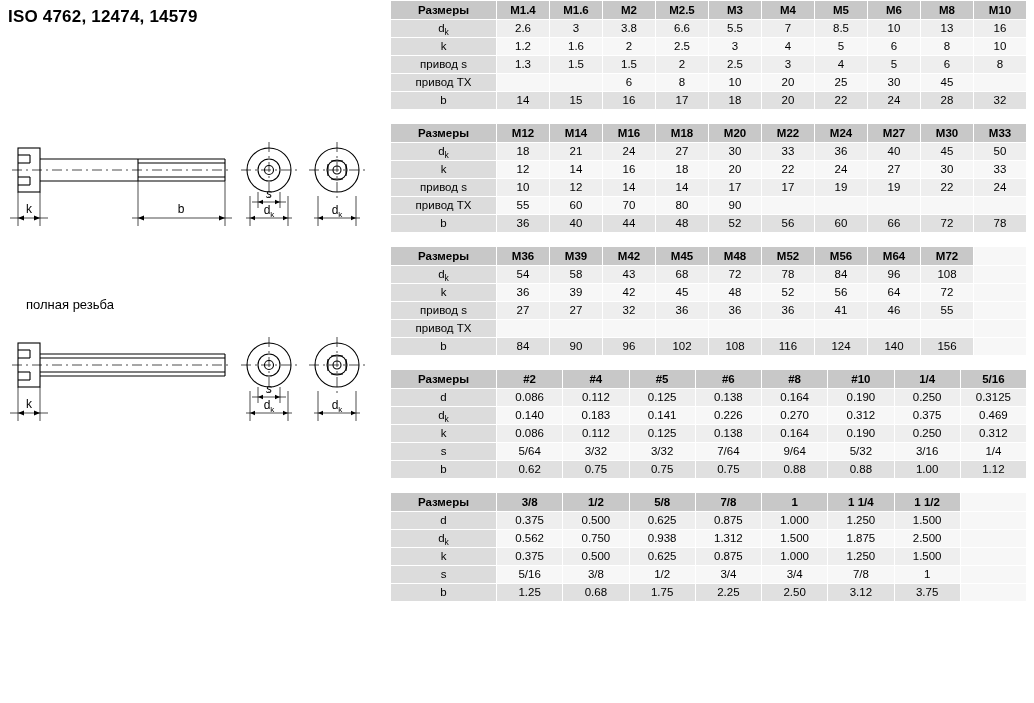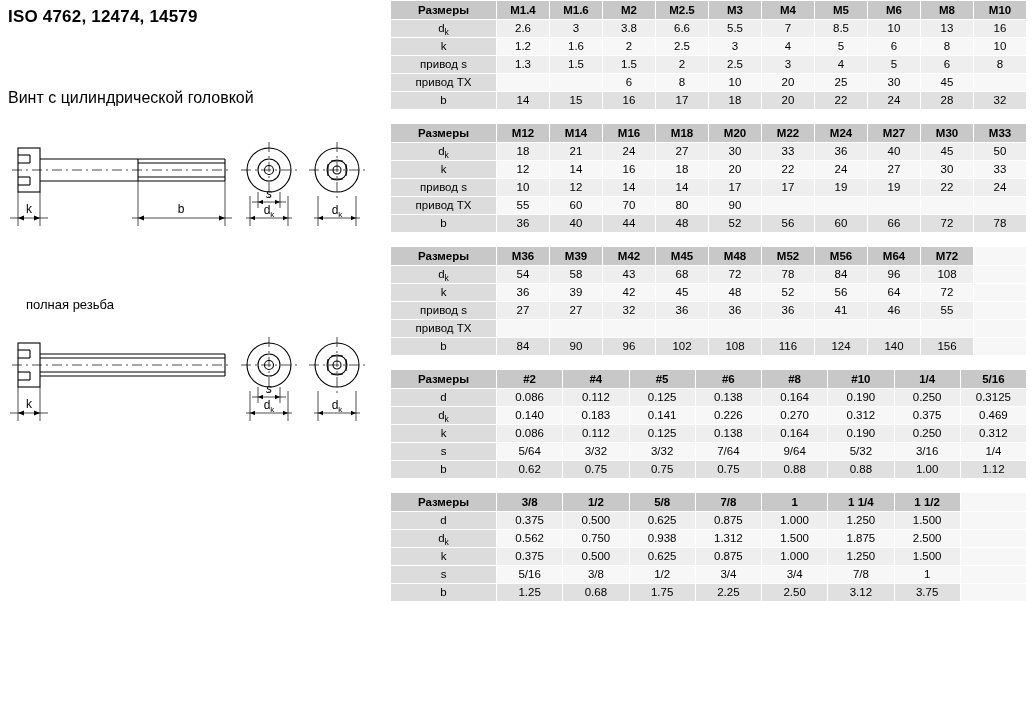--- a/index.html
+++ b/index.html
@@ -129,21 +129,20 @@
 <body>
 
 <div class="page">
 
   <div class="left-col">
 
     <div class="title-block">
       <div class="title-line">ISO 4762, 12474, 14579</div>
     </div>
 
-    <div class="subtitle">Винт с цилиндрической головкой</div>
 
     <div class="note-full-thread">полная резьба</div>
 
     <svg class="drawing1" viewBox="0 0 372 135">
       <g fill="none" stroke="#000000" stroke-width="1.1">
 
         <rect x="18" y="18" width="22" height="44"></rect>
 
         <line x1="18" y1="25" x2="30" y2="25"></line>
         <line x1="18" y1="33" x2="30" y2="33"></line>

